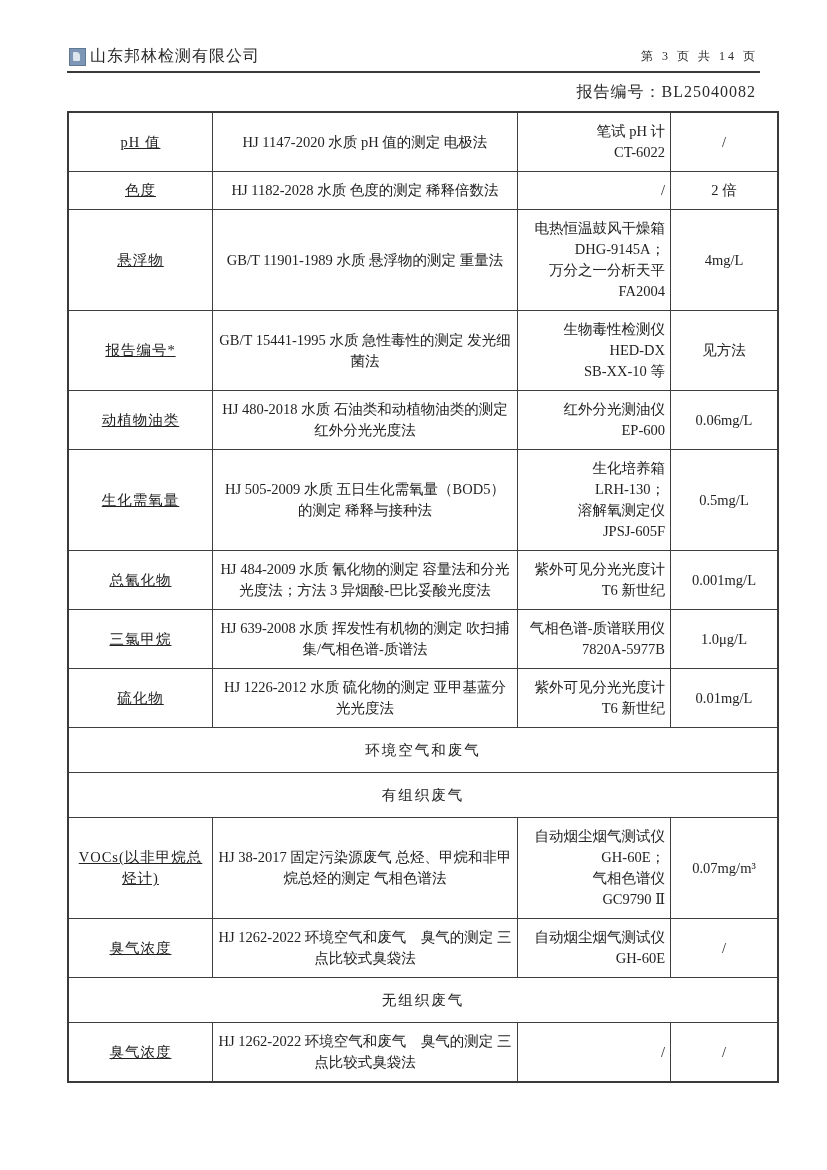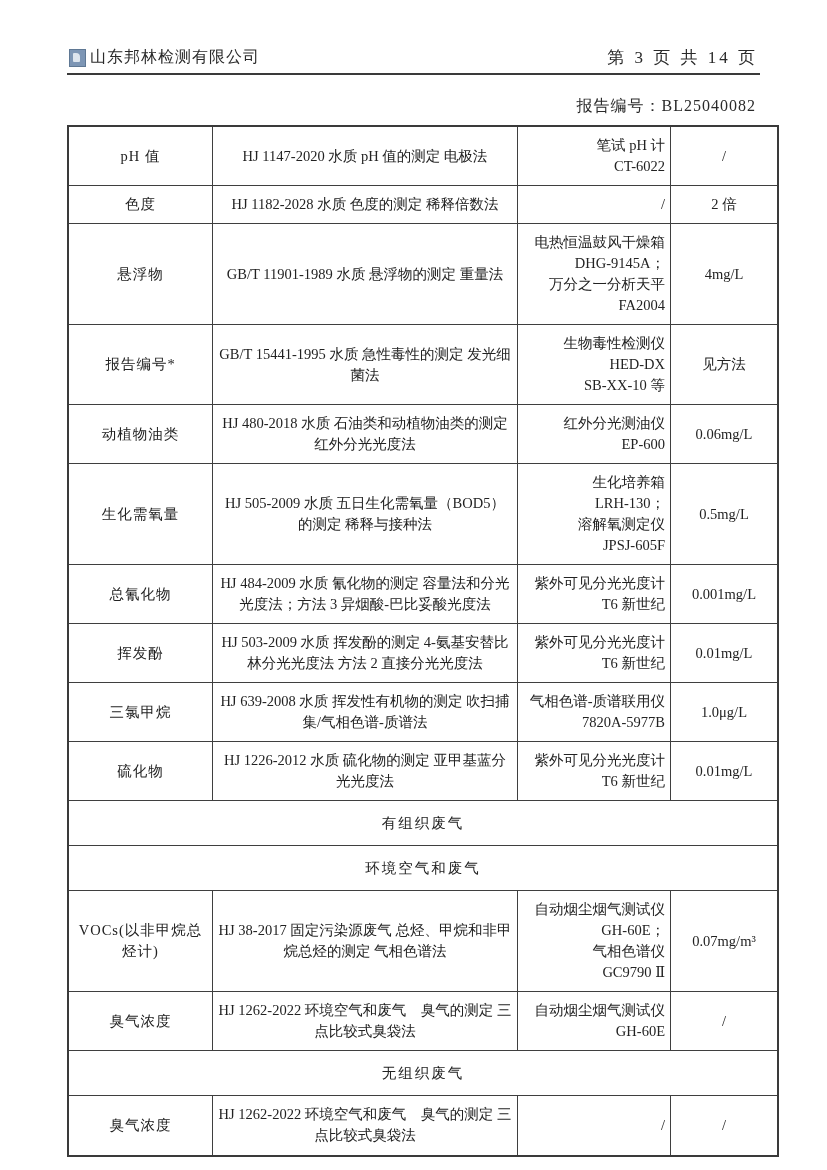--- a/index.html
+++ b/index.html
@@ -48,53 +48,53 @@
     content: "";
     position: absolute;
     left: 3px;
     top: 3px;
     width: 7px;
     height: 9px;
     background: #dde5ee;
     border-radius: 1px 4px 1px 1px;
   }
   .page-info {
-    font-size: 17px;
+    font-size: 12px;
     letter-spacing: 3px;
     color: #2a2a2a;
   }
   .header-rule {
     border-top: 2px solid #3a3a3a;
     margin: 0;
   }
   .report-line {
     text-align: right;
     font-size: 16px;
-    padding: 21px 4px 8px 0;
+    padding: 9px 4px 8px 0;
     letter-spacing: 1px;
     color: #2a2a2a;
   }
   
   table.methods {
     width: 693px;
     border-collapse: collapse;
     table-layout: fixed;
     border: 2px solid #3a3a3a;
   }
   table.methods td {
     border: 1.5px solid #3f3f3f;
     font-size: 14.5px;
     line-height: 1.45;
     padding: 5px 5px;
     vertical-align: middle;
     color: #222;
     white-space: pre-line;
     word-break: break-word;
   }
-  td.cell-param     { width: 133px; text-align: center; letter-spacing: 1px; }
+  td.cell-param     { width: 133px; text-align: center; letter-spacing: 1px; text-decoration: underline; }
   td.cell-method    { width: 294px; text-align: center; padding-left: 9px; padding-right: 8px; }
   td.cell-instrument{ width: 142px; text-align: right; }
   td.cell-limit     { width: 96px;  text-align: center; }
   td.section-cell {
     text-align: center;
     letter-spacing: 2px;
     height: 34px;
     font-size: 15px;
   }
   tr.row-pad td { padding-top: 8px; padding-bottom: 8px; }
@@ -167,44 +167,37 @@
           <td class="cell-limit">0.5mg/L</td>
         </tr>
         <tr class="row-pad">
           <td class="cell-param">总氰化物</td>
           <td class="cell-method">HJ 484-2009 水质 氰化物的测定 容量法和分光光度法；方法 3 异烟酸-巴比妥酸光度法</td>
           <td class="cell-instrument">紫外可见分光光度计
 T6 新世纪</td>
           <td class="cell-limit">0.001mg/L</td>
         </tr>
         <tr class="row-pad">
-          <td class="cell-param">挥发酚</td>
-          <td class="cell-method">HJ 503-2009 水质 挥发酚的测定 4-氨基安替比林分光光度法 方法 2 直接分光光度法</td>
-          <td class="cell-instrument">紫外可见分光光度计
-T6 新世纪</td>
-          <td class="cell-limit">0.01mg/L</td>
-        </tr>
-        <tr class="row-pad">
           <td class="cell-param">三氯甲烷</td>
           <td class="cell-method">HJ 639-2008 水质 挥发性有机物的测定 吹扫捕集/气相色谱-质谱法</td>
           <td class="cell-instrument">气相色谱-质谱联用仪 7820A-5977B</td>
           <td class="cell-limit">1.0μg/L</td>
         </tr>
         <tr class="row-pad">
           <td class="cell-param">硫化物</td>
           <td class="cell-method">HJ 1226-2012 水质 硫化物的测定 亚甲基蓝分光光度法</td>
           <td class="cell-instrument">紫外可见分光光度计
 T6 新世纪</td>
           <td class="cell-limit">0.01mg/L</td>
         </tr>
         <tr>
+          <td colspan="4" class="section-cell">环境空气和废气</td>
+        </tr>
+        <tr>
           <td colspan="4" class="section-cell">有组织废气</td>
-        </tr>
-        <tr>
-          <td colspan="4" class="section-cell">环境空气和废气</td>
         </tr>
         <tr class="row-pad">
           <td class="cell-param">VOCs(以非甲烷总烃计)</td>
           <td class="cell-method">HJ 38-2017 固定污染源废气 总烃、甲烷和非甲烷总烃的测定 气相色谱法</td>
           <td class="cell-instrument">自动烟尘烟气测试仪
 GH-60E；
 气相色谱仪
 GC9790 Ⅱ</td>
           <td class="cell-limit">0.07mg/m³</td>
         </tr>

